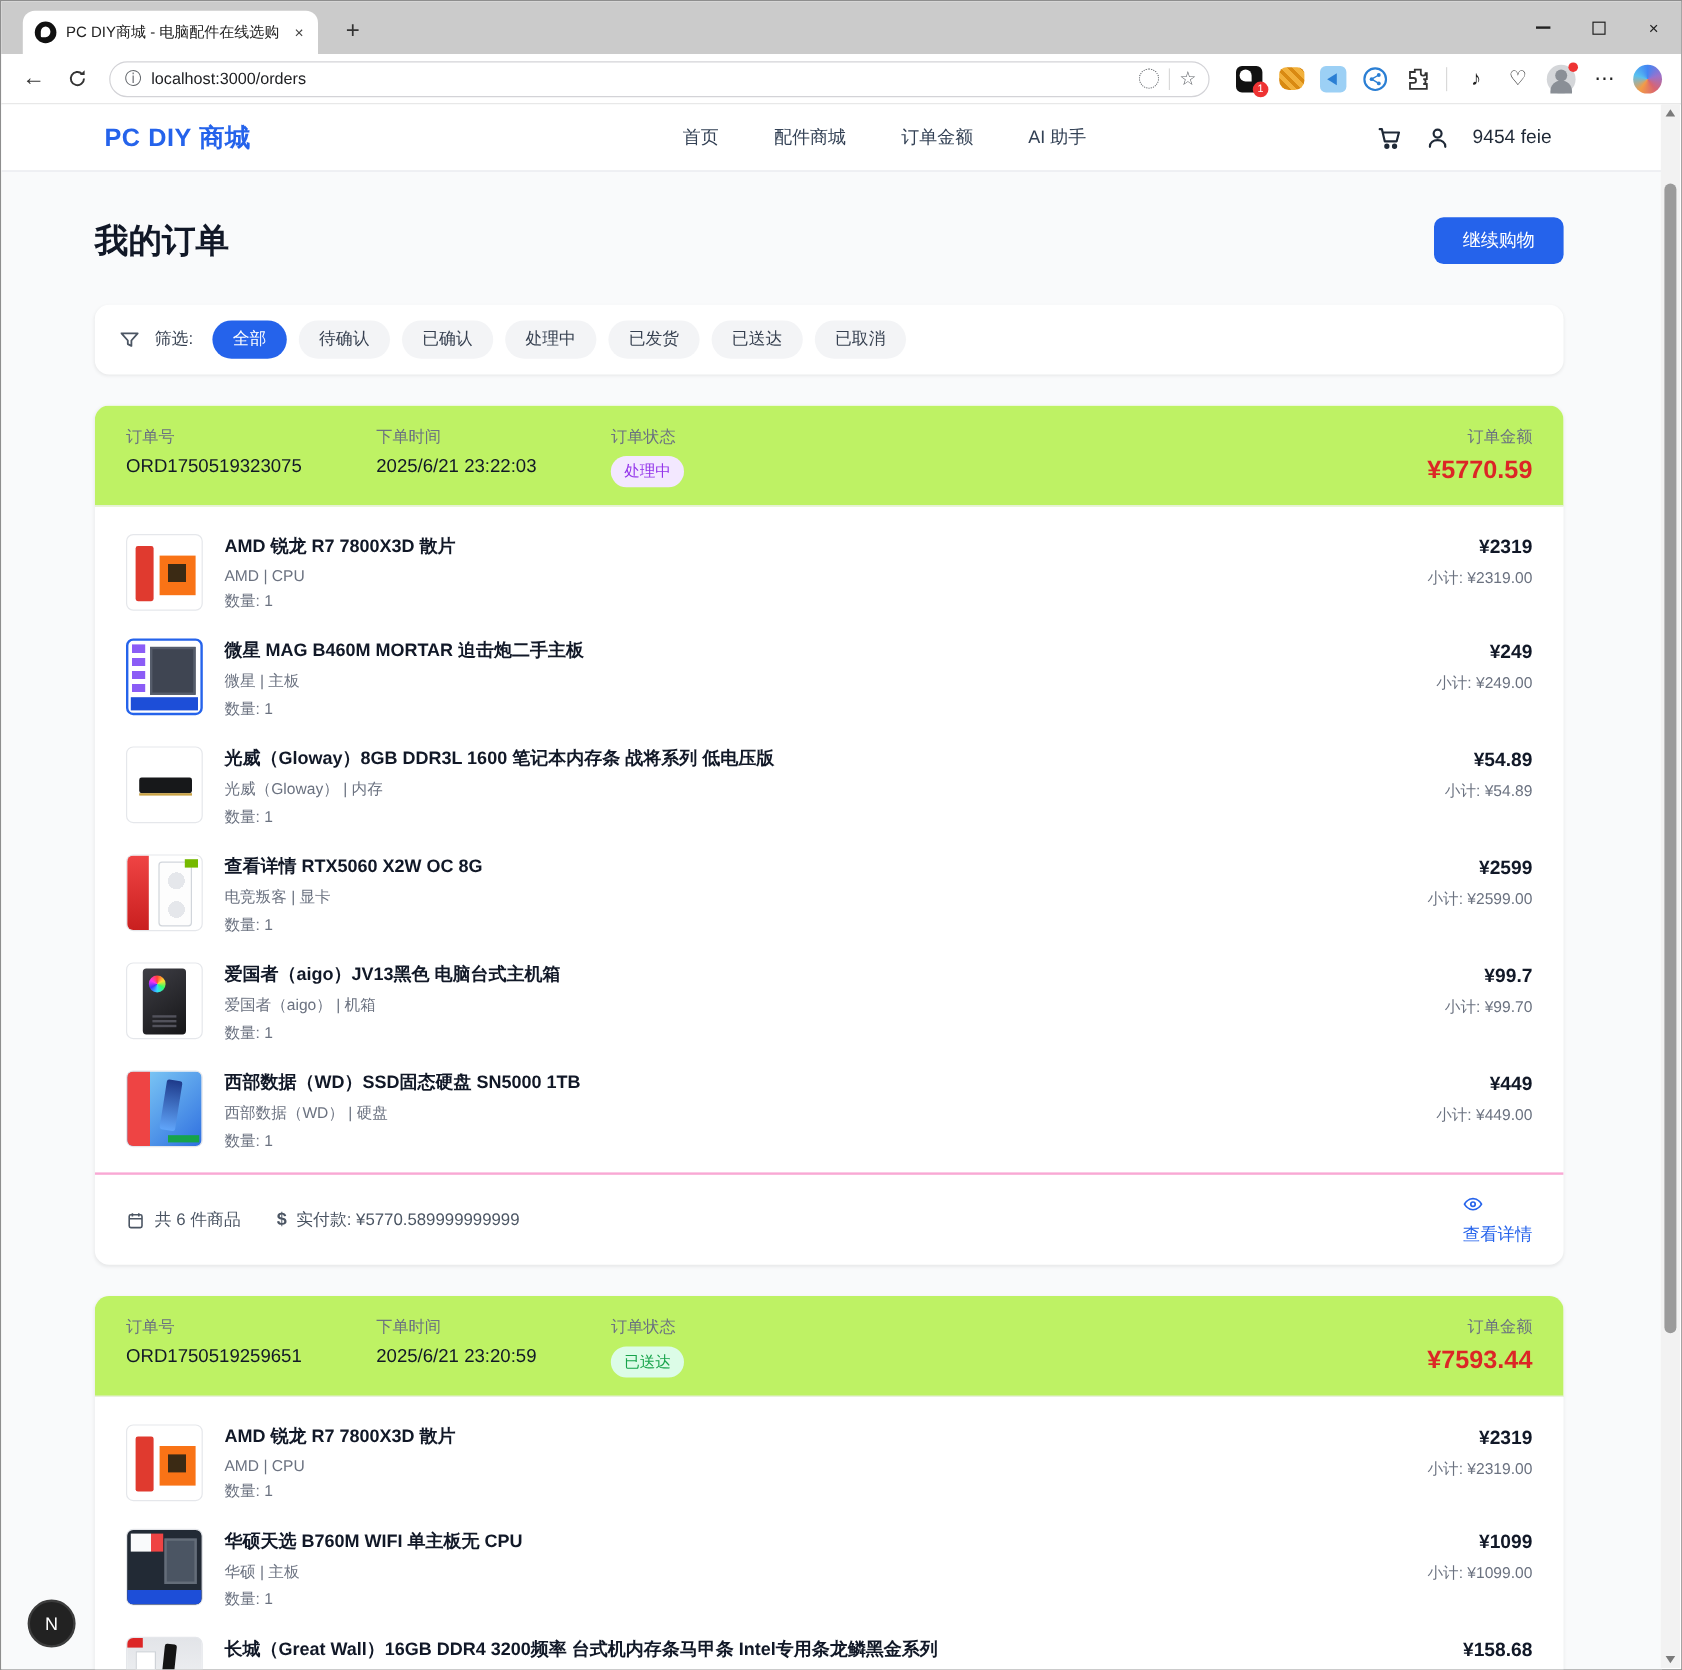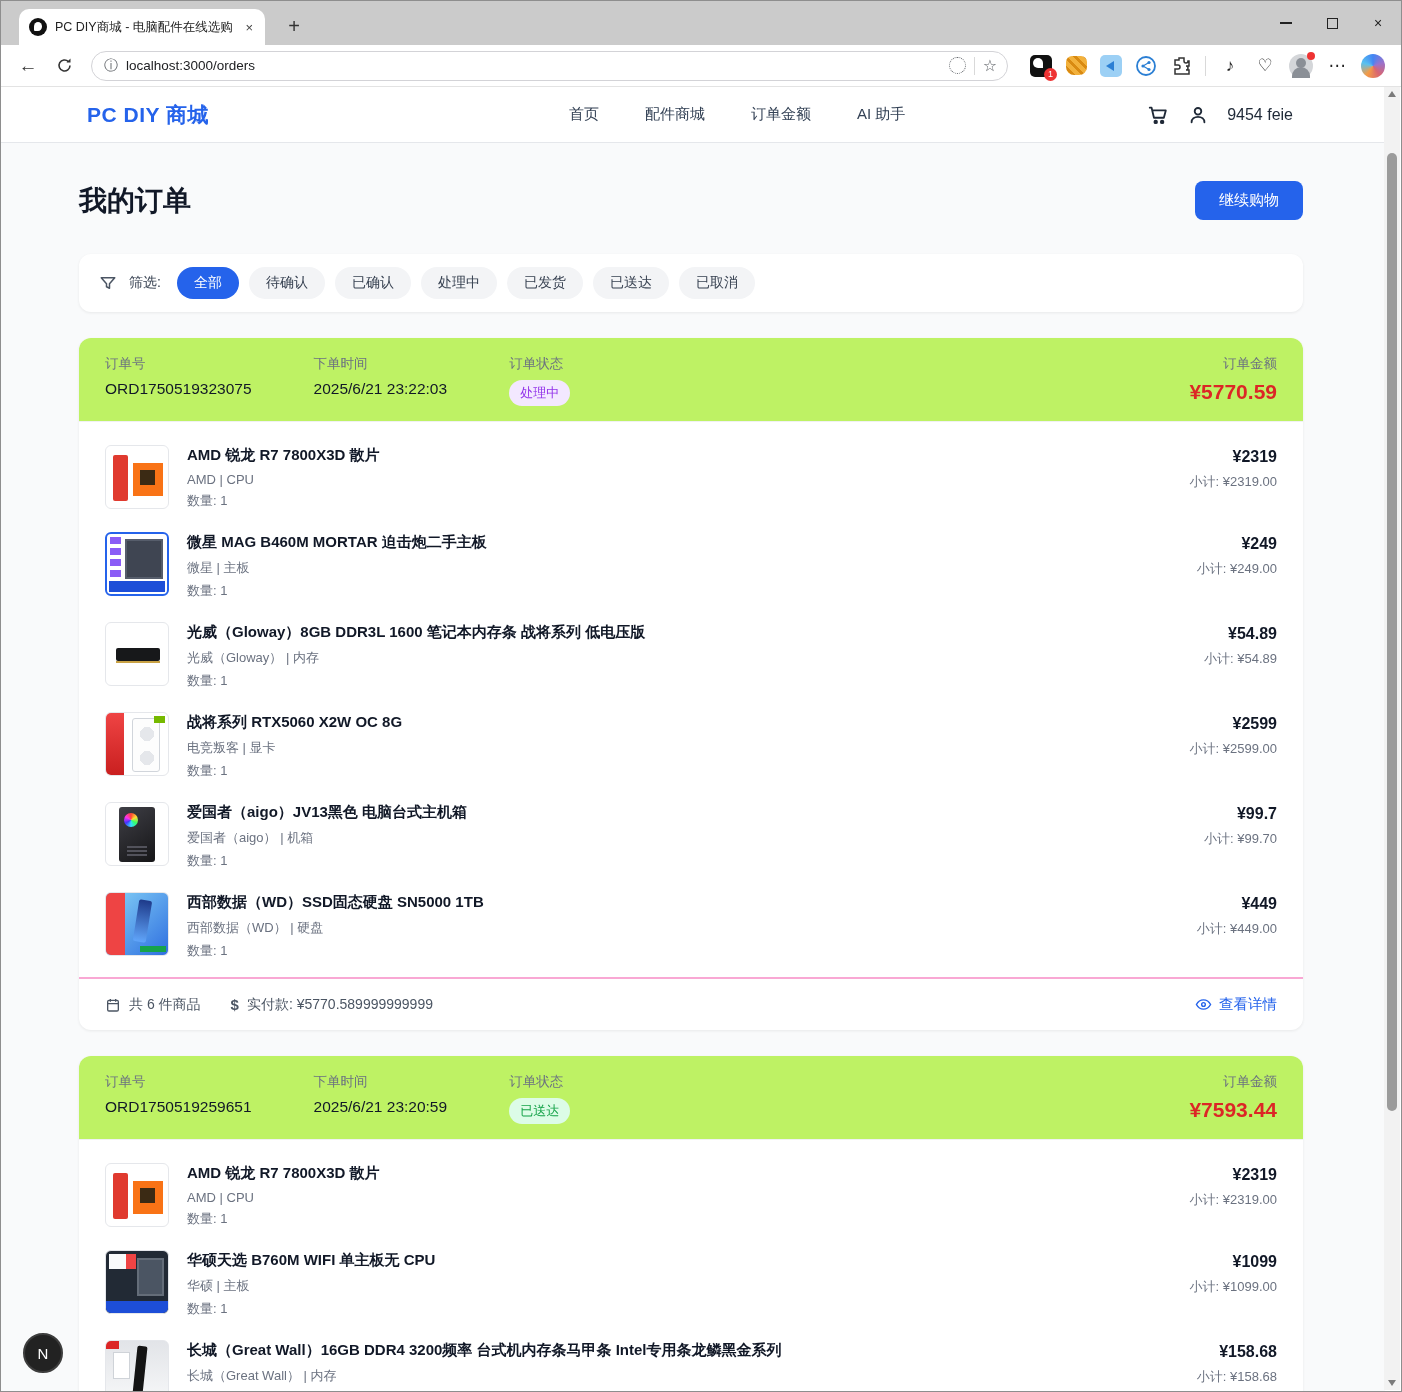--- a/index.html
+++ b/index.html
@@ -83,21 +83,21 @@
   .item-title { font-size:15px; color:#111827; font-weight:600; margin-bottom:7px; }
   .item-brand { font-size:13px; color:#6b7280; margin-bottom:5px; }
   .item-qty { font-size:13px; color:#6b7280; }
   .item-price { text-align:right; padding-top:3px; }
   .price { font-size:16px; color:#111827; font-weight:600; }
   .subtotal { font-size:13px; color:#6b7280; margin-top:7px; }
 
   .order-foot { border-top:2px solid #f9a8d4; padding:16px 26px; display:flex; align-items:center; gap:30px; }
   .foot-item { display:flex; align-items:center; gap:8px; font-size:14px; color:#4b5563; }
   .dollar { font-size:15px; font-weight:bold; color:#4b5563; }
-  .view-link { margin-left:auto; display:flex; align-items:center; gap:7px; font-size:14.5px; color:#2563eb; }
+  .view-link { margin-left:auto; display:flex; align-items:flex-start; gap:7px; font-size:14.5px; color:#2563eb;flex-direction:column; }
 
   
   .thumb { width:64px; height:64px; border:1px solid #e5e7eb; border-radius:6px; background:#fff; position:relative; overflow:hidden; flex:none; }
   .thumb i { position:absolute; display:block; }
   .t-amd-cpu .a { left:7px; top:9px; width:15px; height:46px; background:#e03a2f; border-radius:2px; }
   .t-amd-cpu .b { left:27px; top:17px; width:30px; height:33px; background:#f97316; }
   .t-amd-cpu .c { left:34px; top:24px; width:15px; height:15px; background:#3b2a14; }
   .t-msi-board { border:2px solid #2563eb; }
   .t-msi-board .a { left:3px; top:3px; width:11px; height:42px; background:repeating-linear-gradient(#8b5cf6 0 7px,#fff 7px 11px); }
   .t-msi-board .b { left:18px; top:5px; width:38px; height:40px; background:#3f4552; box-shadow:inset 0 0 0 2px #565d6b; }
@@ -335,21 +335,21 @@
     </div>
   </div>
 
   <div class="item-row">
     <div class="thumb t-pcrebel-gpu">
                   <i class="a"></i>
                   <i class="b"></i>
                   <i class="c"></i>
                 </div>
     <div class="item-info">
-      <div class="item-title">战将系列 RTX5060 X2W OC 8G</div>
+      <div class="item-title">查看详情 RTX5060 X2W OC 8G</div>
       <div class="item-brand">电竞叛客 | 显卡</div>
       <div class="item-qty">数量: 1</div>
     </div>
     <div class="item-price">
       <div class="price">¥2599</div>
       <div class="subtotal">小计: ¥2599.00</div>
     </div>
   </div>
 
   <div class="item-row">

